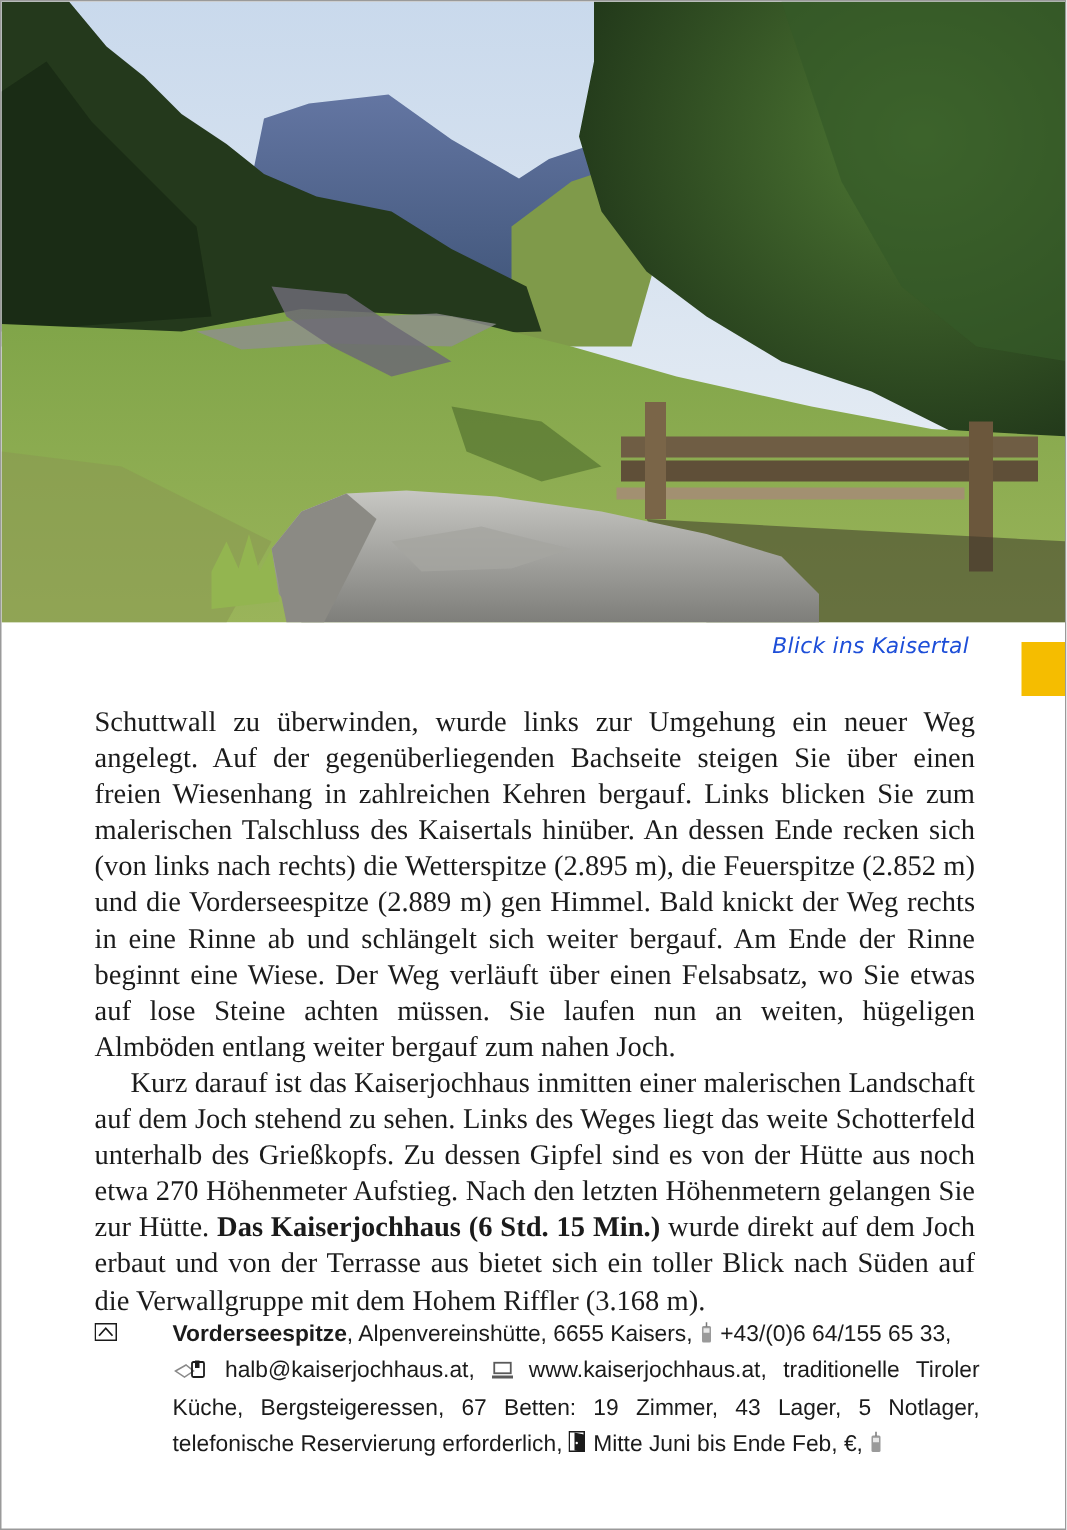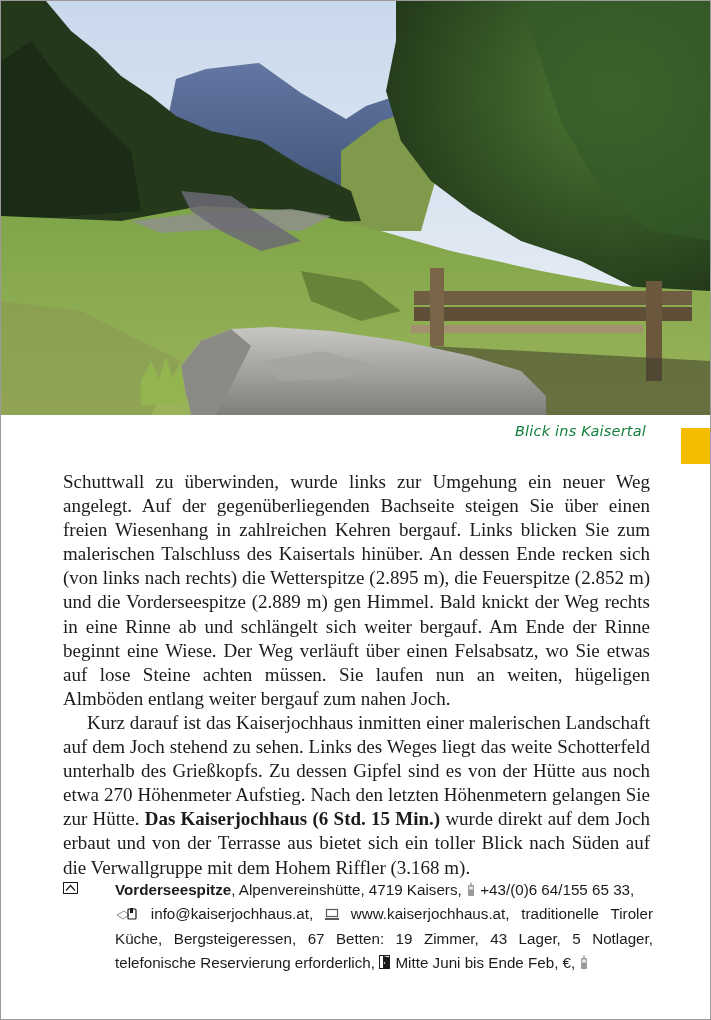--- a/index.html
+++ b/index.html
@@ -5,21 +5,21 @@
     html, body { margin: 0; padding: 0; background: #ffffff; }
     body { width: 711px; height: 1020px; overflow: hidden; position: relative; }
     .page {
       position: absolute; left: 0; top: 0; width: 709px; height: 1018px;
       border: 1px solid #9a9a9a; background: #ffffff; overflow: hidden;
     }
     .photo { position: absolute; left: 0; top: 0; width: 711px; height: 414px; display: block; }
     .caption {
       position: absolute; right: 64px; top: 422px;
       font-family: "DejaVu Sans", sans-serif; font-style: italic;
-      font-size: 14.5px; color: #15803d; letter-spacing: 0.2px;
+      font-size: 14.5px; color: #1d4ed8; letter-spacing: 0.2px;
     }
     .thumb-tab {
       position: absolute; left: 680px; top: 427px; width: 31px; height: 36px;
       background: #f5bd00;
     }
     .body-text {
       position: absolute; left: 62px; top: 469px; width: 587px;
       font-family: "Liberation Serif", serif; font-size: 19px;
       line-height: 24.1px; color: #1b1b1b; text-align: justify;
     }
@@ -112,29 +112,29 @@
   <div class="body-text">
     <p>Schuttwall zu überwinden, wurde links zur Umgehung ein neuer Weg angelegt. Auf der gegenüberliegenden Bachseite steigen Sie über einen freien Wiesenhang in zahlreichen Kehren bergauf. Links blicken Sie zum malerischen Talschluss des Kaisertals hinüber. An dessen Ende recken sich (von links nach rechts) die Wetter­spitze (2.895 m), die Feuerspitze (2.852 m) und die Vorderseespitze (2.889 m) gen Himmel. Bald knickt der Weg rechts in eine Rinne ab und schlängelt sich wei­ter bergauf. Am Ende der Rinne beginnt eine Wiese. Der Weg verläuft über einen Felsabsatz, wo Sie etwas auf lose Steine achten müssen. Sie laufen nun an weiten, hügeligen Almböden entlang weiter bergauf zum nahen Joch.</p>
     <p class="indent"><span>Kurz darauf ist das Kaiserjochhaus inmitten einer malerischen Landschaft auf dem Joch stehend zu sehen. Links des Weges liegt das weite Schotterfeld unter­halb des Grießkopfs. Zu dessen Gipfel sind es von der Hütte aus noch etwa 270 Höhenmeter Aufstieg. Nach den letzten Höhenmetern gelangen Sie zur Hütte. </span><b>Das Kaiserjochhaus (6 Std. 15 Min.)</b><span> wurde direkt auf dem Joch erbaut und von der Terrasse aus bietet sich ein toller Blick nach Süden auf die Verwallgruppe mit dem Hohem Riffler (3.168 m).</span></p>
   </div>
 
   <div class="info">
     <svg class="hut-icon" viewBox="0 0 15 12">
       <rect x="0.5" y="0.5" width="14" height="11" fill="none" stroke="#1b1b1b" stroke-width="1"></rect>
       <path d="M3 8.5 L7.5 3.5 L12 8.5" fill="none" stroke="#1b1b1b" stroke-width="1.2"></path>
     </svg>
-    <div class="info-text"><b>Vorderseespitze</b><span>, Alpenvereinshütte, 4719 Kaisers, </span><svg class="ico" width="10" height="15" viewBox="0 0 10 15">
+    <div class="info-text"><b>Vorderseespitze</b><span>, Alpenvereinshütte, 6655 Kaisers, </span><svg class="ico" width="10" height="15" viewBox="0 0 10 15">
           <rect x="2" y="3" width="6" height="11" rx="1" fill="#9a9a9a"></rect>
           <rect x="3" y="4.5" width="4" height="3" fill="#e8e8e8"></rect>
           <rect x="4.5" y="0.5" width="1" height="3" fill="#777"></rect>
         </svg><span> +43/(0)6 64/155 65 33,</span><br><svg class="ico" width="24" height="14" viewBox="0 0 24 14">
           <path d="M2 8 L9 4 L14 8 L8 12 Z" fill="none" stroke="#8a8a8a" stroke-width="1"></path>
           <rect x="13" y="2" width="8" height="10" rx="1" fill="none" stroke="#1b1b1b" stroke-width="1.2"></rect>
           <rect x="15" y="1" width="3" height="5" fill="#1b1b1b"></rect>
-        </svg><span> info@kaiserjochhaus.at, </span><svg class="ico" width="14" height="13" viewBox="0 0 14 13">
+        </svg><span> halb@kaiserjochhaus.at, </span><svg class="ico" width="14" height="13" viewBox="0 0 14 13">
           <rect x="1.5" y="1.5" width="11" height="7" fill="none" stroke="#5a5a5a" stroke-width="1.2"></rect>
           <rect x="0" y="10" width="14" height="2" fill="#5a5a5a"></rect>
         </svg><span> www.kaiserjochhaus.at</span><span>, traditionelle Tiroler Küche, Bergsteigeressen, 67 Betten: 19 Zimmer, 43 Lager, 5 Notlager, telefonische Reser­vierung erforderlich, </span><svg class="ico" width="12" height="15" viewBox="0 0 12 15">
           <rect x="0.5" y="0.5" width="10" height="13" fill="none" stroke="#1b1b1b" stroke-width="1"></rect>
           <path d="M4 1 L11 2.5 L11 14 L4 13 Z" fill="#1b1b1b"></path>
           <circle cx="5.5" cy="8" r="0.8" fill="#fff"></circle>
         </svg><span> Mitte Juni bis Ende Feb, €, </span><svg class="ico" width="10" height="15" viewBox="0 0 10 15">
           <rect x="2" y="3" width="6" height="11" rx="1" fill="#9a9a9a"></rect>
           <rect x="3" y="4.5" width="4" height="3" fill="#e8e8e8"></rect>
           <rect x="4.5" y="0.5" width="1" height="3" fill="#777"></rect>

